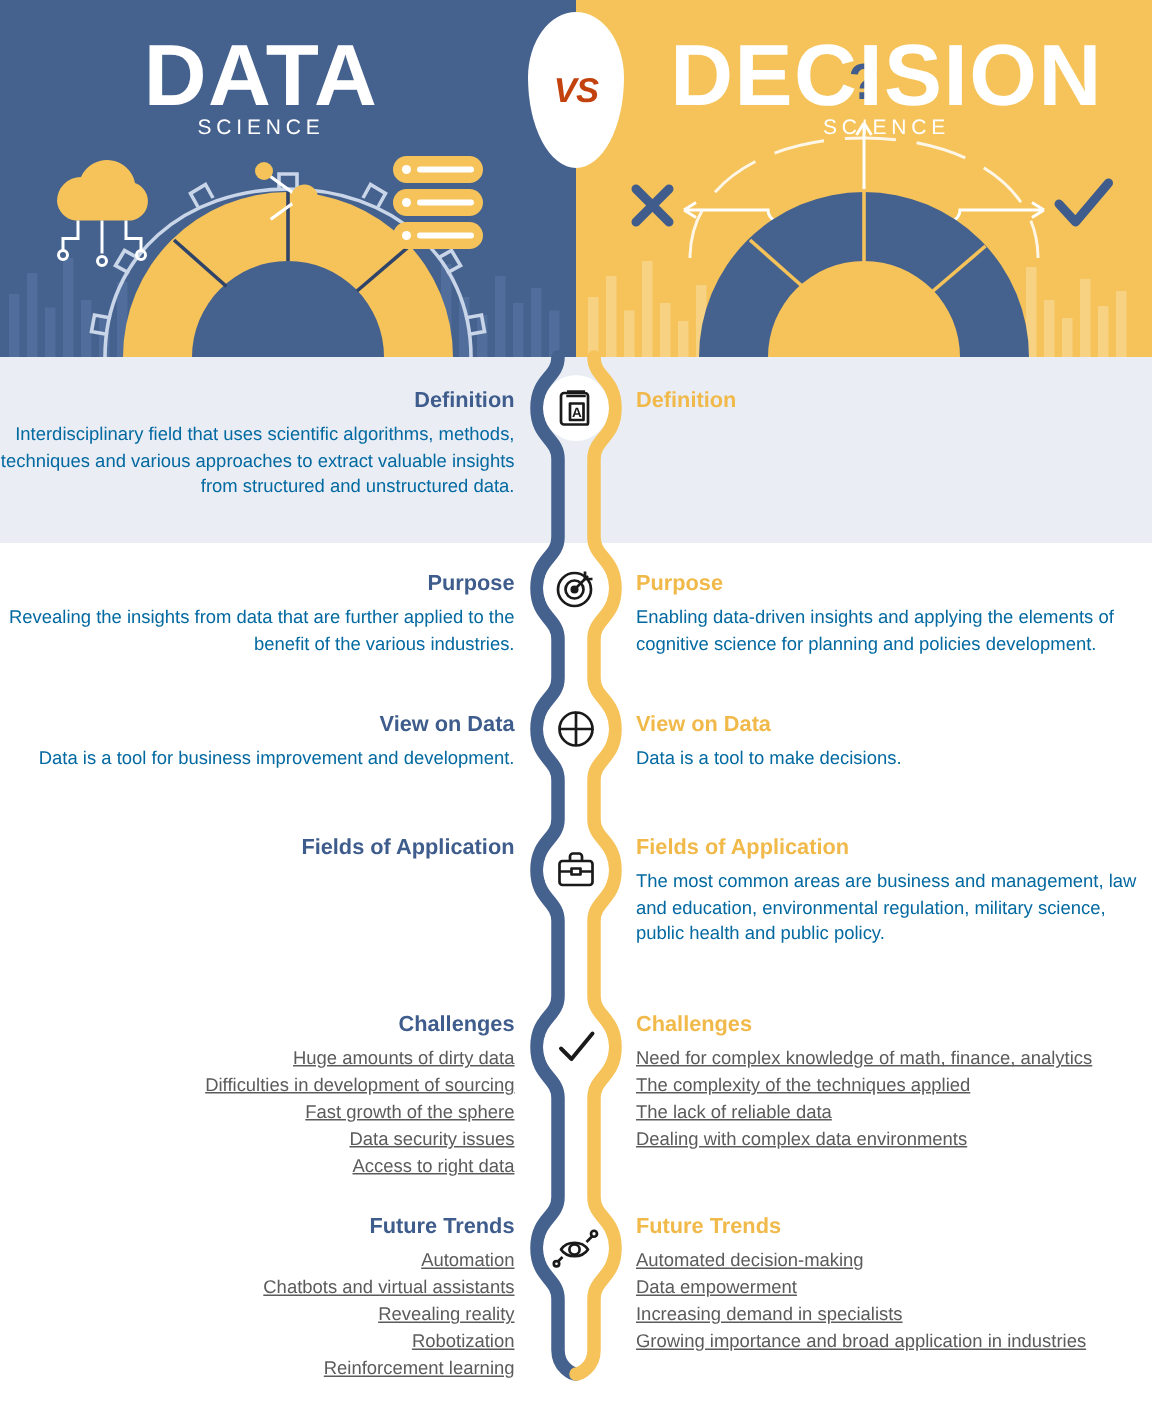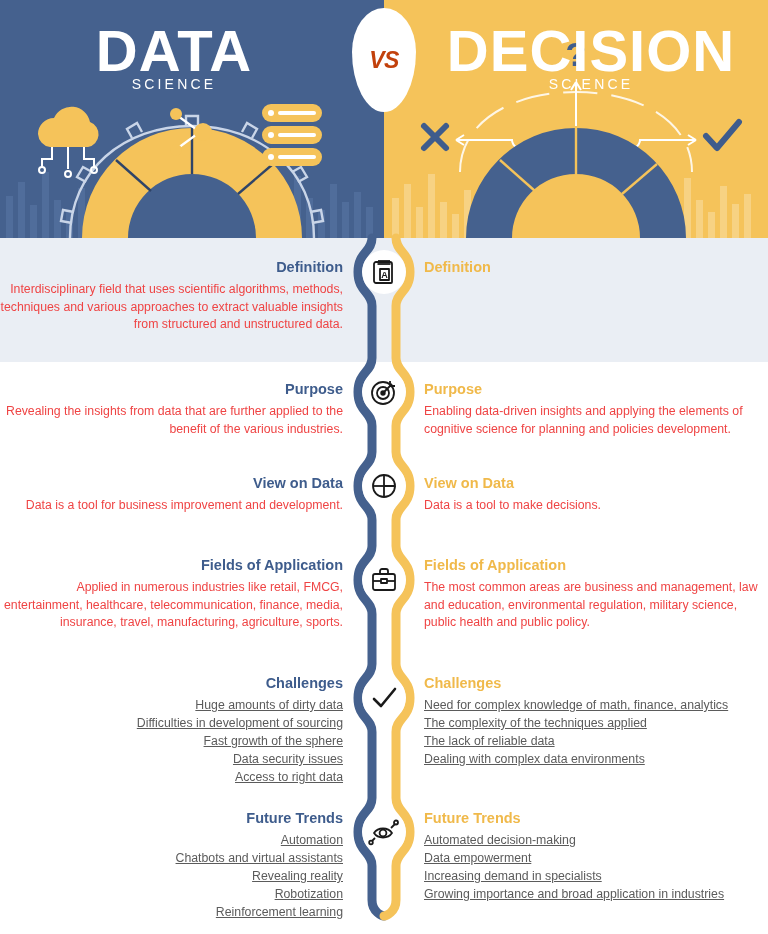--- a/index.html
+++ b/index.html
@@ -63,21 +63,21 @@
     position:absolute;left:424px;width:344px;text-align:left;
     box-sizing:border-box;padding-right:4px;
   }
   .h-left{
     font-size:14.5px;font-weight:700;color:#3E5C8C;margin:0 0 5px 0;line-height:1.25;
   }
   .h-right{
     font-size:14.5px;font-weight:700;color:#F0B94A;margin:0 0 5px 0;line-height:1.25;
   }
   .p-txt{
-    font-size:12.3px;color:#ef4444;line-height:1.42;margin:0;
+    font-size:12.3px;color:#0369a1;line-height:1.42;margin:0;
   }
   .li-txt{
     font-size:12.3px;color:#5B5B5B;line-height:1.46;margin:0;text-decoration:underline;
   }
 
   
   .node{
     position:absolute;left:360px;width:48px;height:48px;z-index:5;
     display:flex;align-items:center;justify-content:center;
   }
@@ -384,21 +384,20 @@
     </div>
     <div class="col-right">
       <div class="h-right">View on Data</div>
       <div class="p-txt">Data is a tool to make decisions.</div>
     </div>
   </div>
 
   <div class="row" style="top:556px;">
     <div class="col-left">
       <div class="h-left">Fields of Application</div>
-      <div class="p-txt">Applied in numerous industries like retail, FMCG, entertainment, healthcare, telecommunication, finance, media, insurance, travel, manufacturing, agriculture, sports.</div>
     </div>
     <div class="col-right">
       <div class="h-right">Fields of Application</div>
       <div class="p-txt">The most common areas are business and management, law and education, environmental regulation, military science, public health and public policy.</div>
     </div>
   </div>
 
   <div class="row" style="top:674px;">
     <div class="col-left">
       <div class="h-left">Challenges</div>

